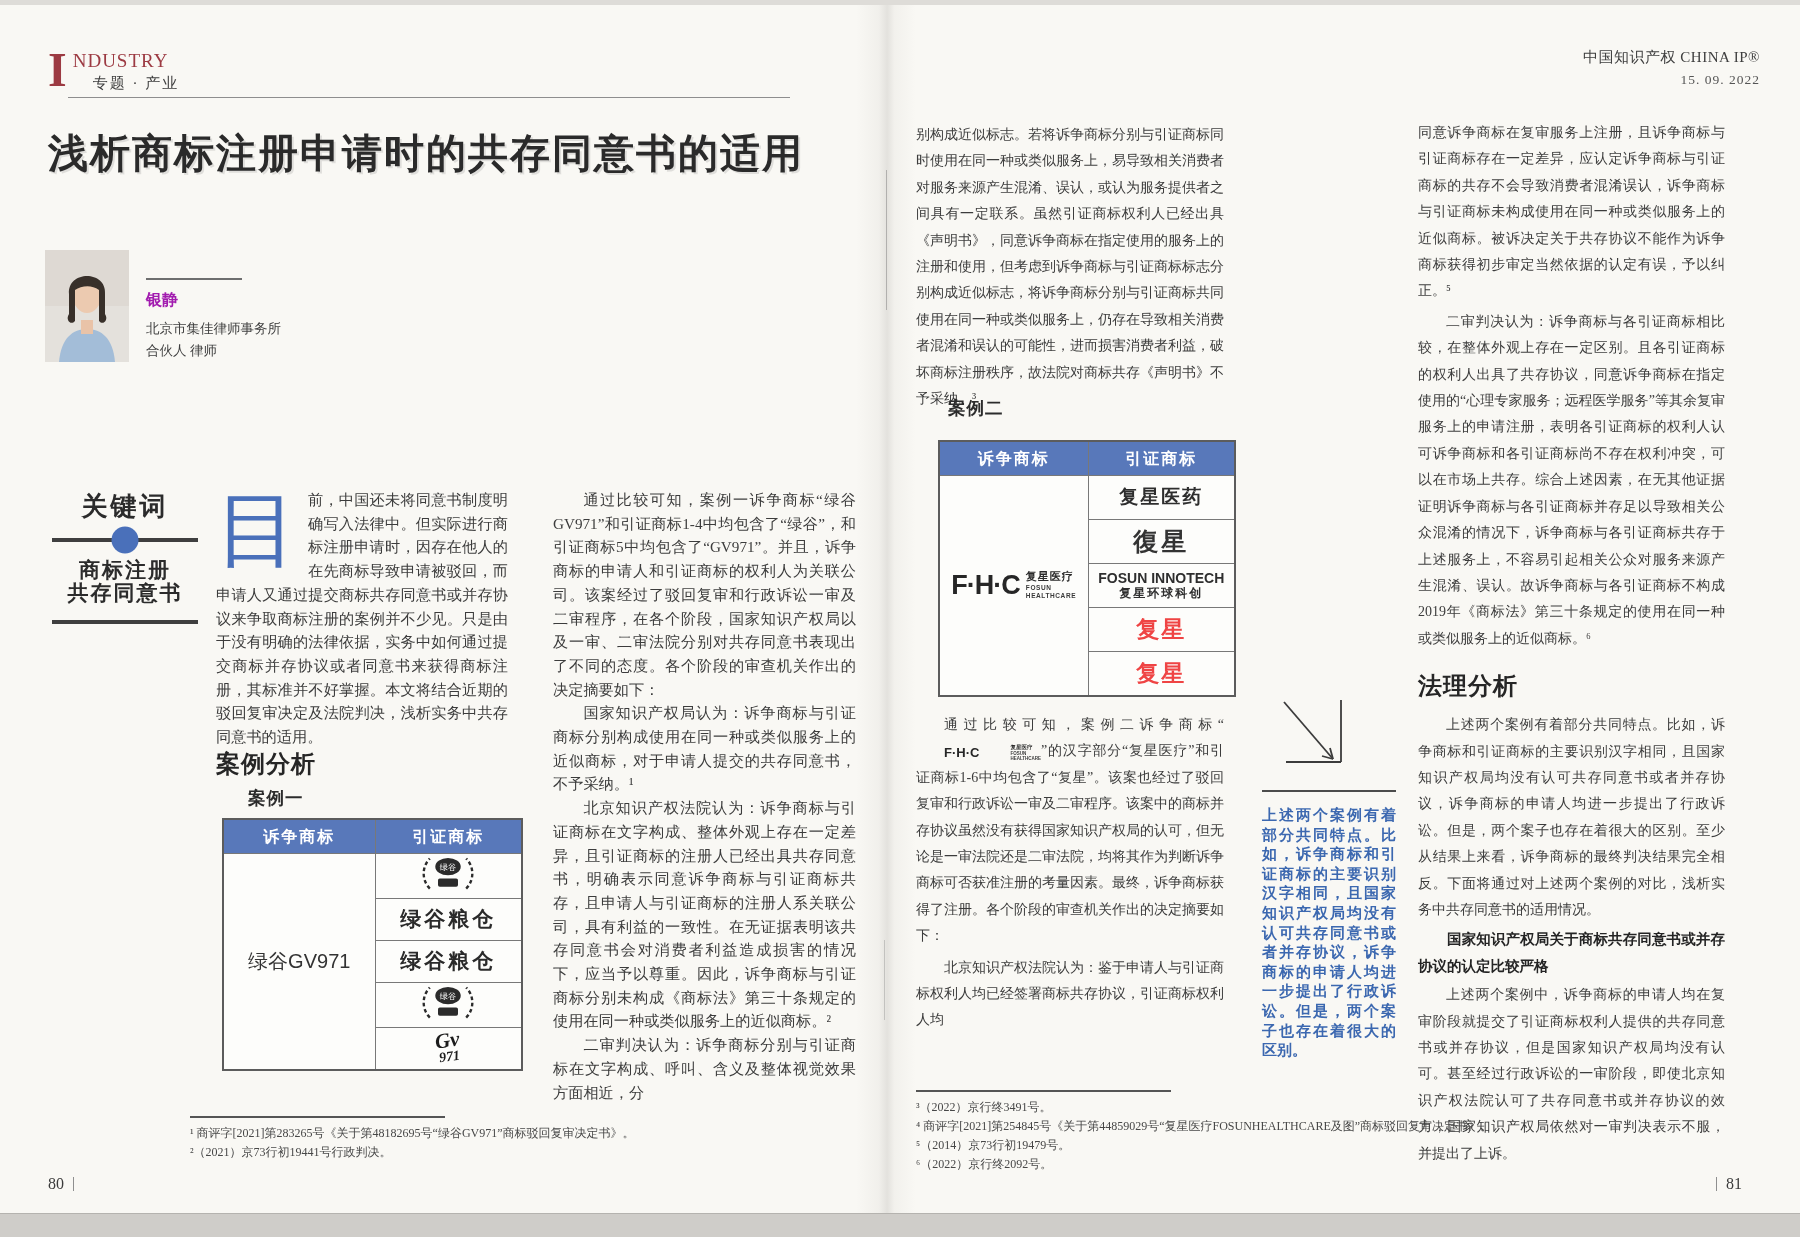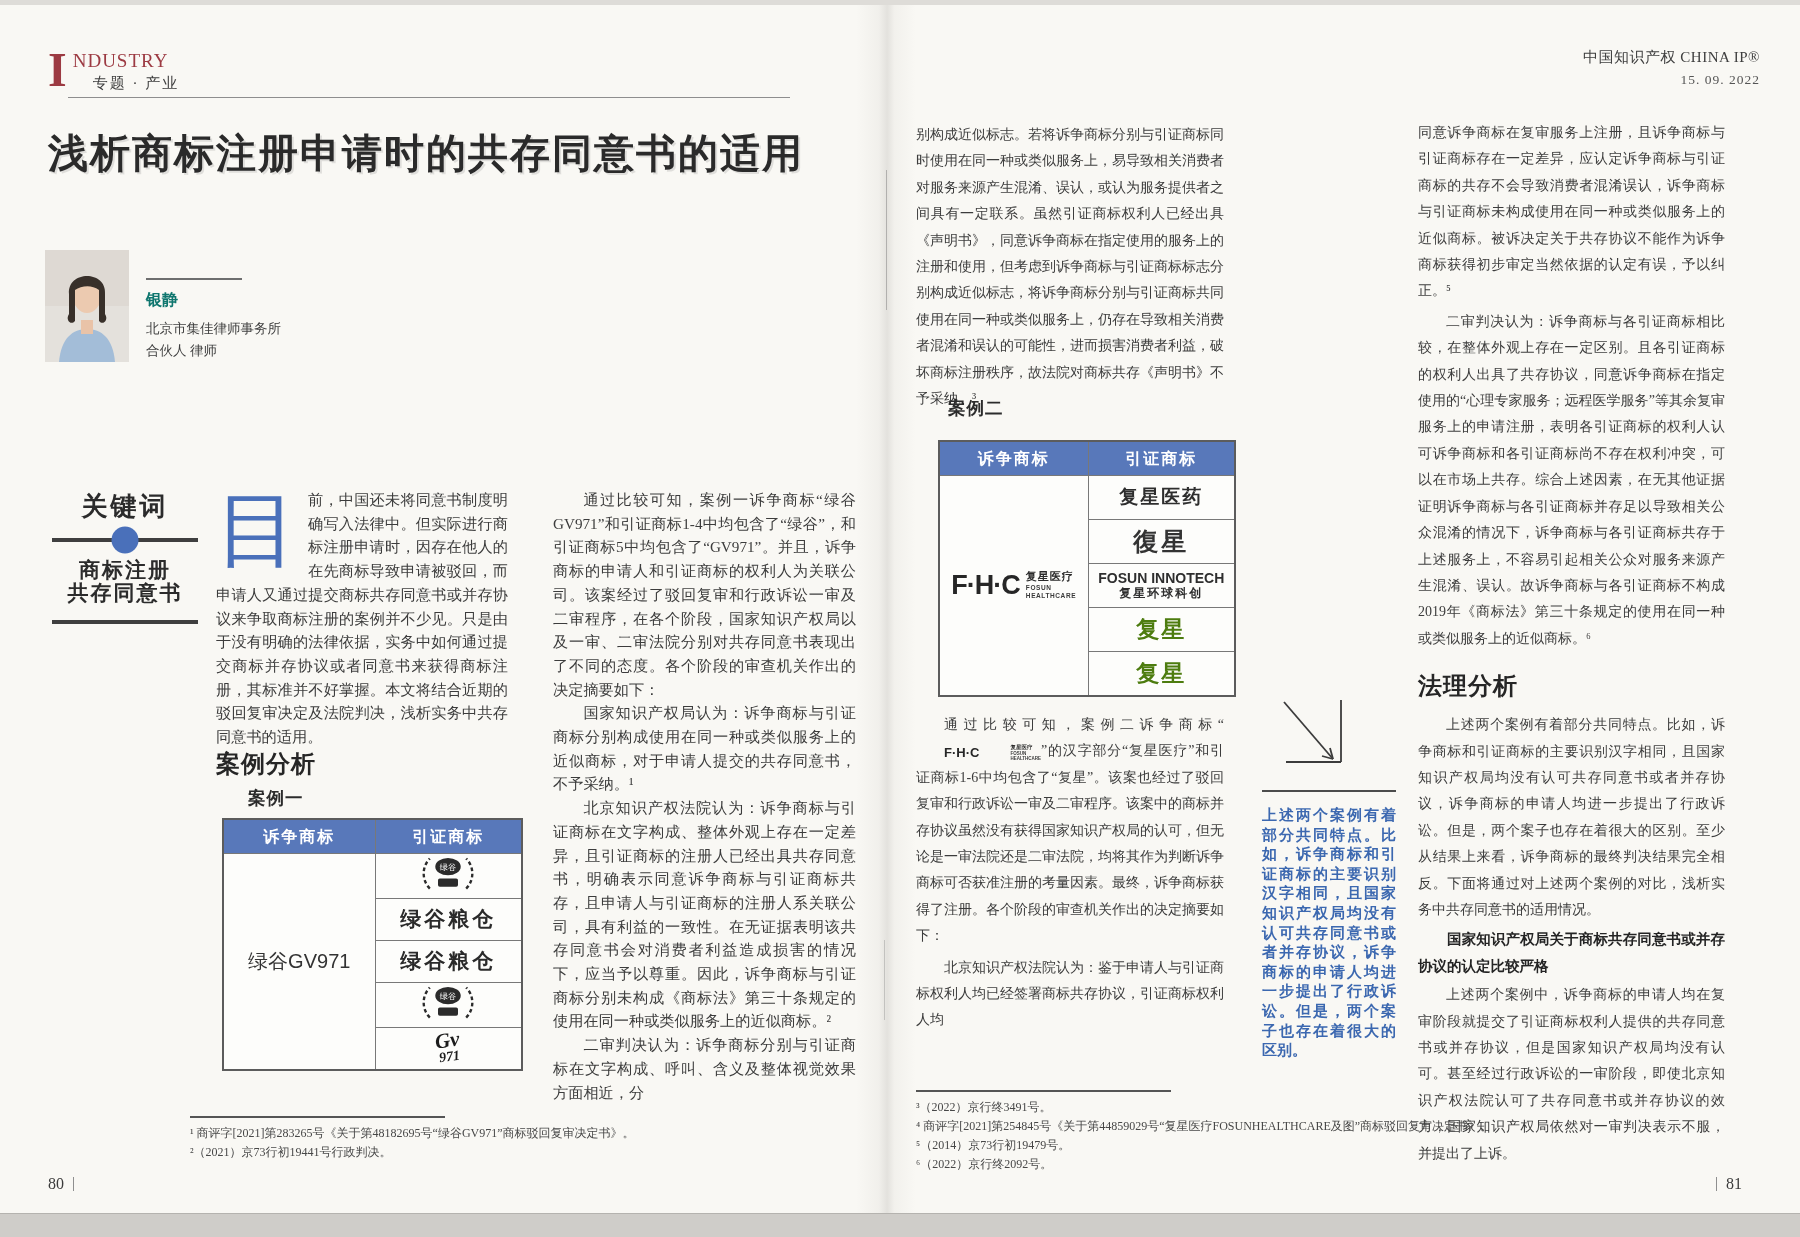--- a/index.html
+++ b/index.html
@@ -21,21 +21,21 @@
   
   .mag-i    { font:700 48px/0.9 "Liberation Serif",serif; color:var(--red); }
   .mag-name { font:400 19px/1 "Liberation Serif",serif; color:var(--red); letter-spacing:1px; }
   .mag-sub  { font:400 15px/1 "Liberation Serif",serif; color:#3d3d3d; margin-top:6px; letter-spacing:2px; }
   .hairline { height:1px; background:#8e8e8e; }
 
   .article-title { font:700 40px/1.15 "Liberation Sans","DejaVu Sans",sans-serif; color:#2a2a2a;
                    letter-spacing:2px; text-shadow:2px 2px 0 rgba(0,0,0,.10); white-space:nowrap; }
 
   .author-rule { height:2px; background:#6e6e6e; }
-  .author-name { font:700 16px/1 "Liberation Sans","DejaVu Sans",sans-serif; color:#0f766e; }
+  .author-name { font:700 16px/1 "Liberation Sans","DejaVu Sans",sans-serif; color:#a21caf; }
   .author-line { font:400 13.5px/1 "Liberation Serif",serif; color:#3f3f3f; }
 
   
   .kw-box   { text-align:center; }
   .kw-title { font:700 26px/1 "Liberation Serif",serif; color:#2b2b2b; letter-spacing:3px; }
   .kw-line  { position:relative; height:4px; background:#3f3f3f; margin-top:18px; }
   .kw-dot   { position:absolute; left:50%; top:50%; transform:translate(-50%,-50%);
               width:27px; height:27px; border-radius:50%; background:var(--blue); }
   .kw-item  { font:700 21px/1 "Liberation Serif",serif; color:#2b2b2b; letter-spacing:2px; }
   .kw-bottom{ height:4px; background:#3f3f3f; margin-top:16px; }
@@ -56,21 +56,21 @@
   .mark-table th, .mark-table td { border:1px solid #787878; text-align:center; vertical-align:middle; padding:0 4px; overflow:hidden; }
   .mark-table th { background:var(--table-blue); color:#fff;
                    font:700 16px/1 "Liberation Sans","DejaVu Sans",sans-serif; letter-spacing:2px; height:33px; }
   .mt-disputed  { font:400 20px/1.2 "Liberation Sans","DejaVu Sans",sans-serif; color:#333; }
   .calli        { font:700 21px/1.1 "Liberation Serif",serif; color:#2a2a2a; letter-spacing:3px; }
   .row-h1 { height:42px; } .row-h2 { height:44px; }
   .fosun-dark1 { font:700 19px/1.1 "Liberation Sans","DejaVu Sans",sans-serif; color:#2e2e2e; letter-spacing:2px; }
   .fosun-dark2 { font:700 25px/1.1 "Liberation Sans","DejaVu Sans",sans-serif; color:#333; letter-spacing:3px; }
   .fosun-en    { font:700 14px/1.15 "Liberation Sans","DejaVu Sans",sans-serif; color:#2e2e2e; }
   .fosun-cn-s  { font:700 12px/1.2 "Liberation Sans","DejaVu Sans",sans-serif; color:#2e2e2e; letter-spacing:2px; }
-  .fosun-blue  { font:700 23px/1.1 "Liberation Sans","DejaVu Sans",sans-serif; color:#4d7c0f; letter-spacing:2px; }
+  .fosun-blue  { font:700 23px/1.1 "Liberation Sans","DejaVu Sans",sans-serif; color:#ef4444; letter-spacing:2px; }
 
   .gv-mono { display:inline-block; transform:rotate(-8deg); text-align:center;
              font-family:"Liberation Serif",serif; font-style:italic; font-weight:700; color:#1c1c1c; }
   .gv-top { display:block; font-size:21px; line-height:0.85; }
   .gv-bot { display:block; font-size:14px; line-height:0.95; }
 
   .fhc { display:flex; align-items:center; justify-content:center; gap:6px; }
   .fhc-letters { font:900 27px/1 "Liberation Sans","DejaVu Sans",sans-serif; color:#262626; letter-spacing:-1px; }
   .fhc-right { text-align:left; }
   .fhc-cn { font:700 11px/1.25 "Liberation Sans","DejaVu Sans",sans-serif; color:#2a2a2a; letter-spacing:1px; }

